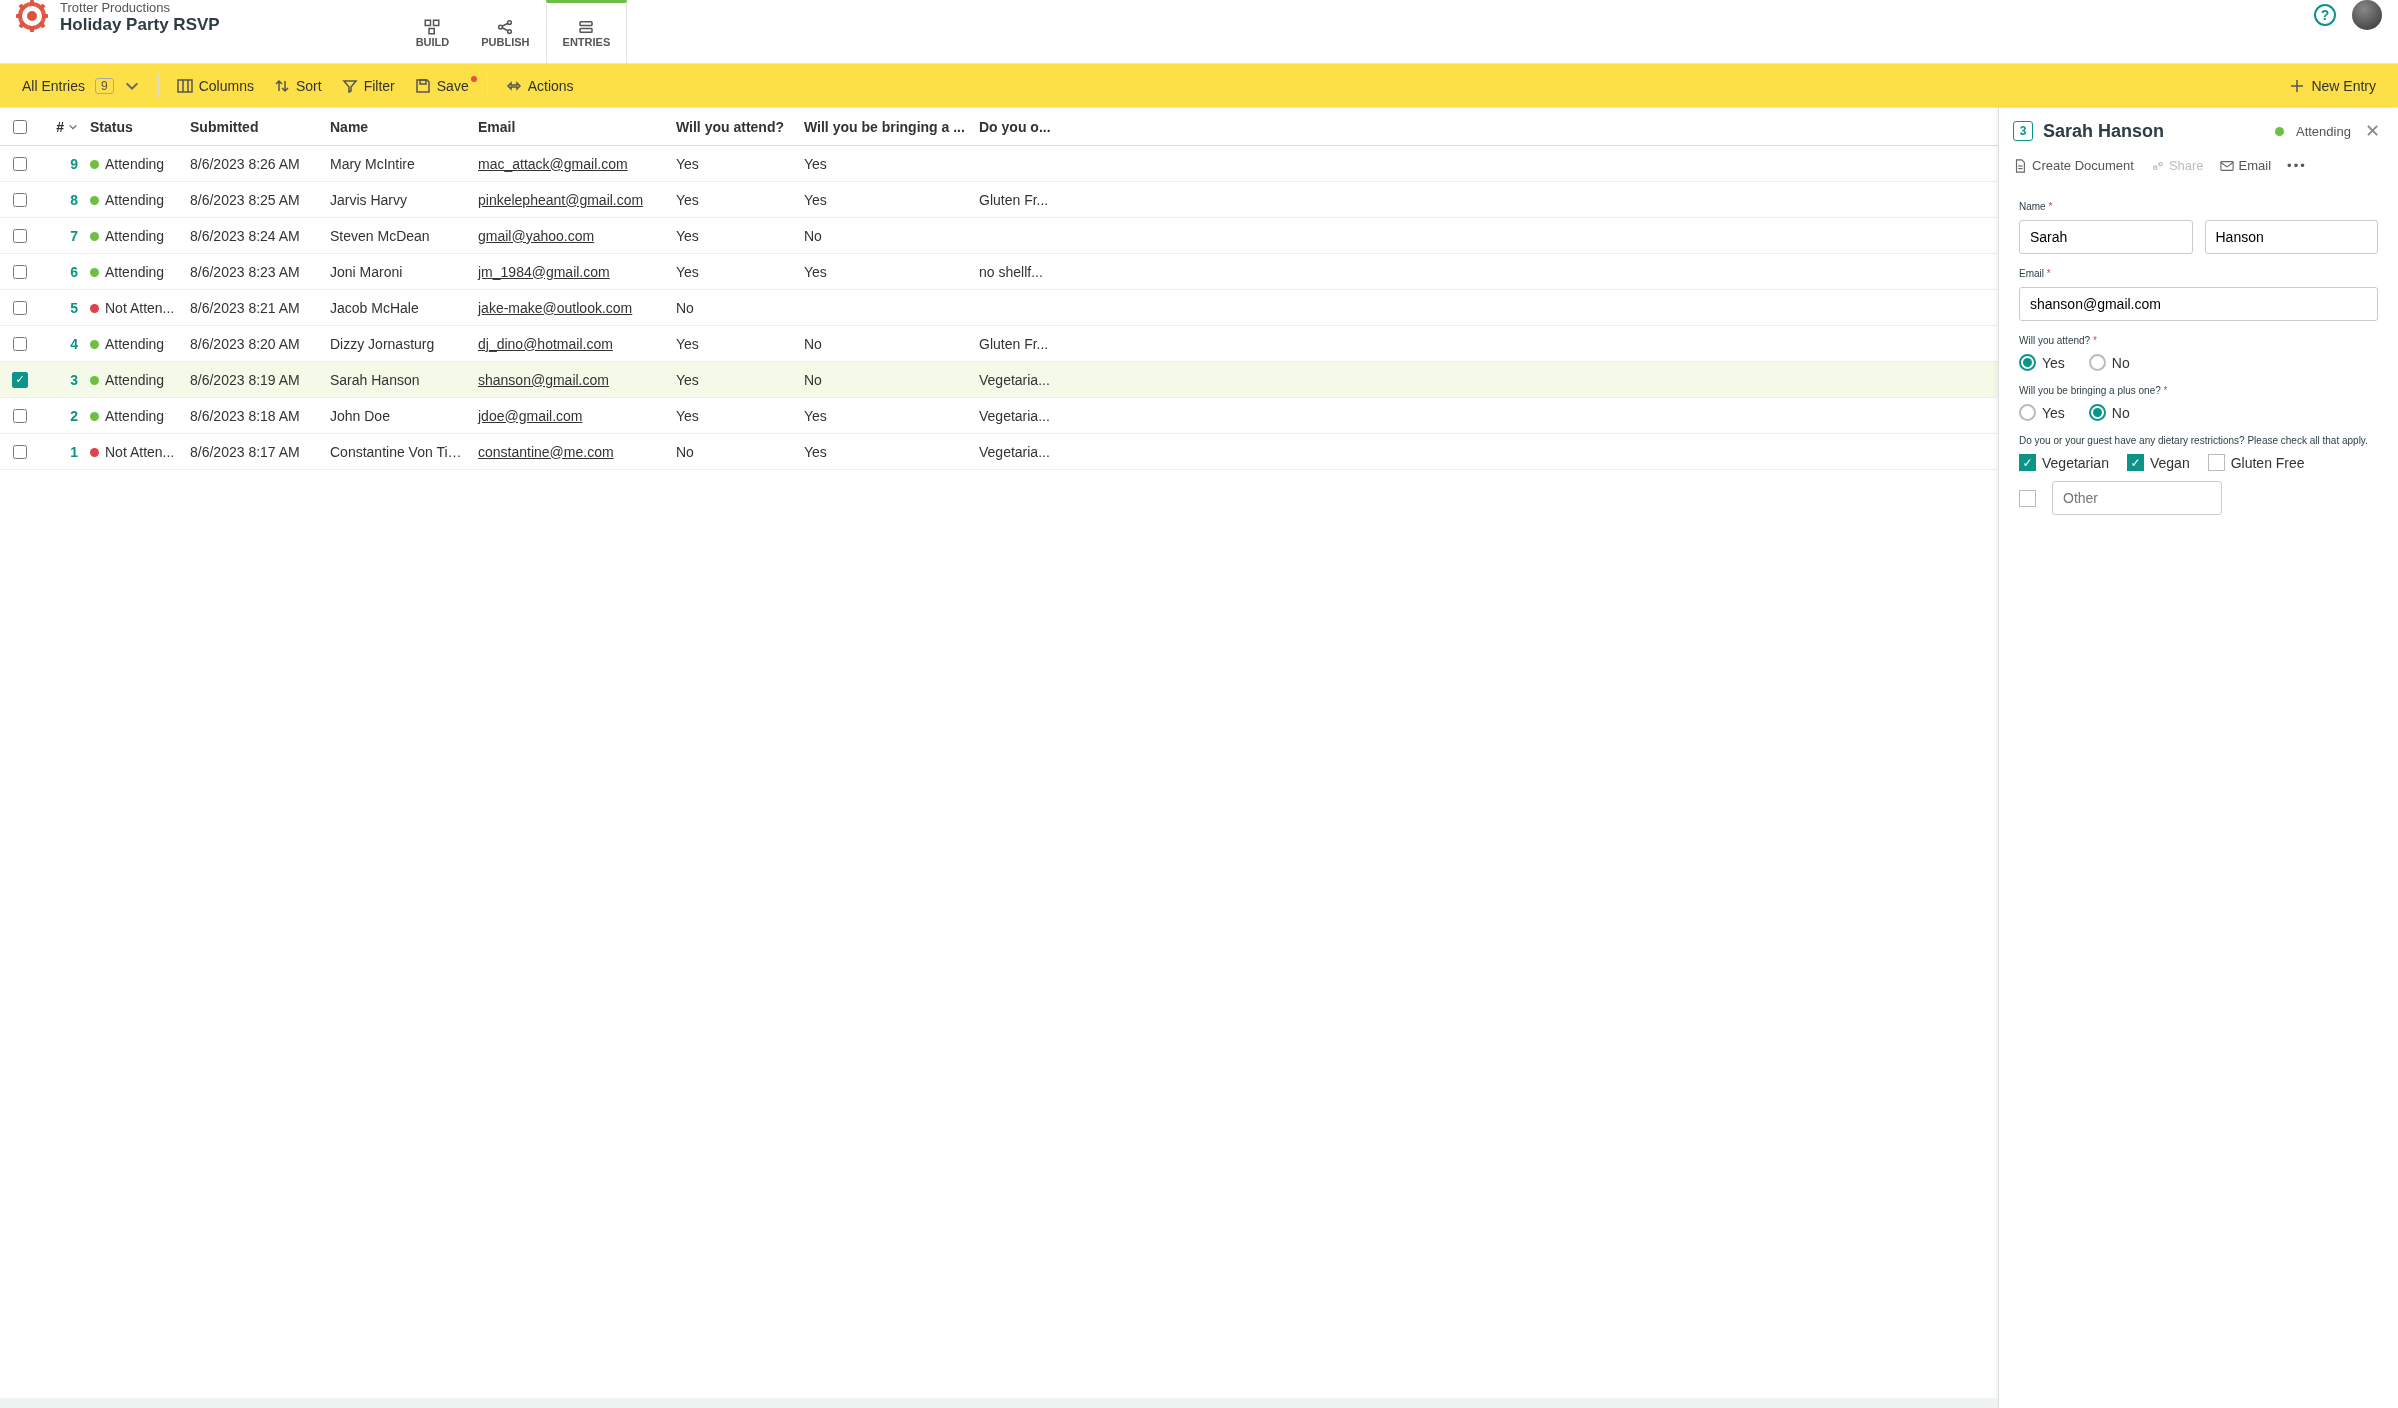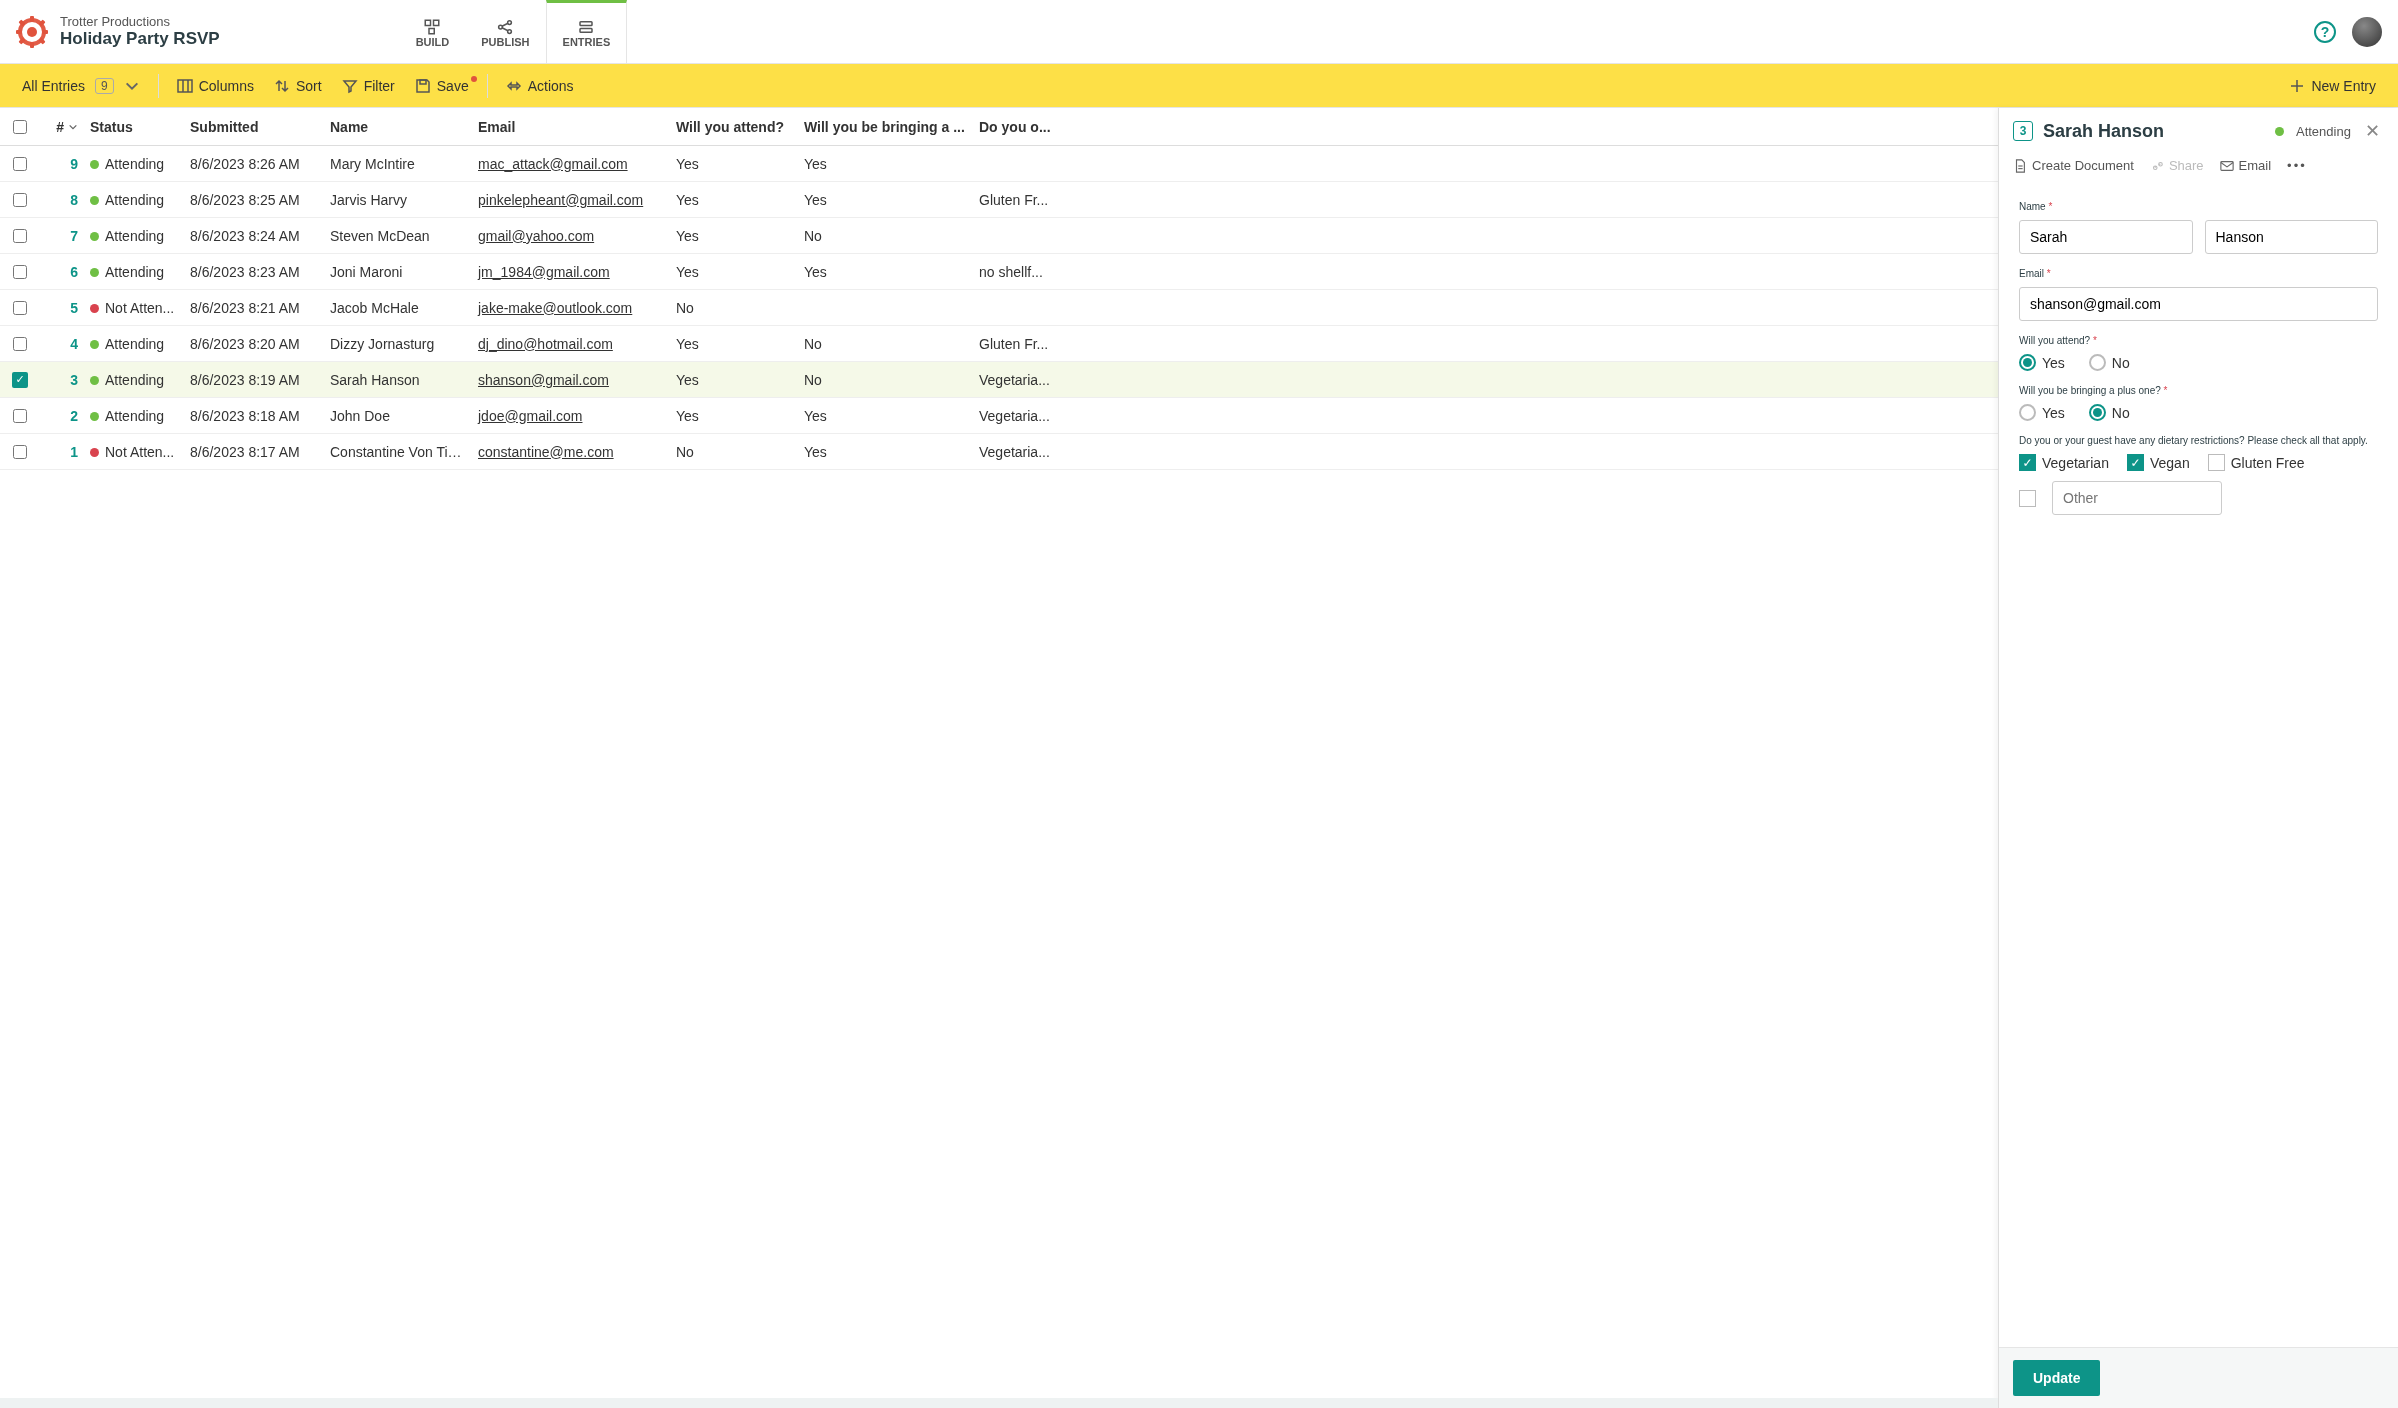--- a/index.html
+++ b/index.html
@@ -1,19 +1,19 @@
 <!DOCTYPE html>
 <html><head>
 <meta charset="utf-8">
 <style>
 * { margin: 0; padding: 0; box-sizing: border-box; font-family: "Segoe UI", Arial, sans-serif; }
 body { background: #fff; color: #333; font-size: 14px; overflow: hidden; }
 
 
-.header { display: flex; align-items: center; height: 64px; border-bottom: 1px solid #e5e5e5; padding: 0 16px; }
+.header { display: flex; align-items: flex-start; height: 64px; border-bottom: 1px solid #e5e5e5; padding: 0 16px; }
 .logo { width: 32px; height: 32px; margin-right: 12px; display: flex; align-items: center; justify-content: center; }
 .logo svg { width: 32px; height: 32px; }
 .title-block { flex: 0 0 auto; }
 .org { font-size: 13px; color: #555; }
 .page-title { font-size: 17px; font-weight: 700; color: #2c3e44; }
 .nav-tabs { display: flex; margin-left: 180px; height: 100%; }
 .nav-tab { display: flex; flex-direction: column; align-items: center; justify-content: center; padding: 0 16px; font-size: 11px; font-weight: 700; color: #555; cursor: pointer; border-top: 3px solid transparent; gap: 0; }
 .nav-tab.active { border-top-color: #6fbf44; background: #fff; border-left: 1px solid #e5e5e5; border-right: 1px solid #e5e5e5; }
 .nav-tab svg { width: 18px; height: 18px; }
 .header-right { margin-left: auto; display: flex; align-items: center; gap: 16px; }
@@ -435,19 +435,16 @@
             <span class="check"></span>
             <span>Gluten Free</span>
           </label>
       </div>
       <div class="other-wrap">
         <span class="check"></span>
         <input class="text-input" style="width: 170px;" placeholder="Other">
       </div>
     </div>
 
-    <div class="panel-footer">
-      <button class="btn-update">Update</button>
-    </div>
   </div>
 
   <div class="bottom-bar"></div>
 </div>
 
 </body></html>

